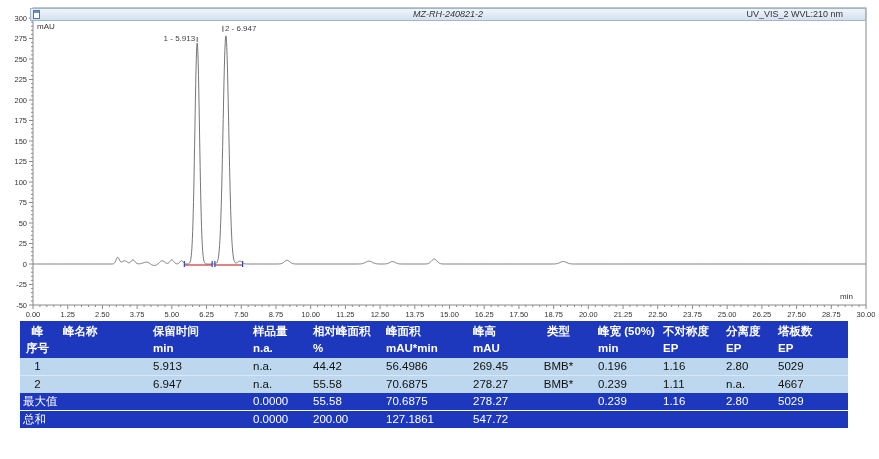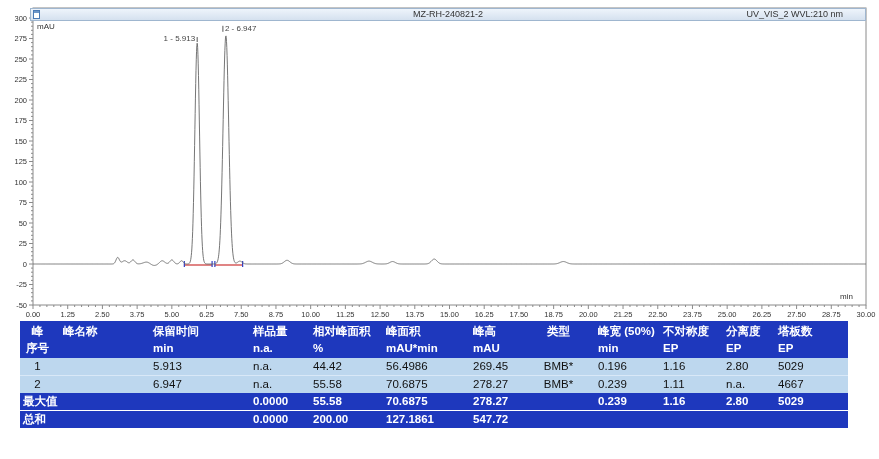--- a/index.html
+++ b/index.html
@@ -11,37 +11,37 @@
   #plot { position:absolute; left:0; top:0; }
 
   .titlebar { position:absolute; left:30px; top:8px; width:836px; height:13px;
               background:linear-gradient(var(--strip-bg-top,#eef4fb), var(--strip-bg-bot,#d5e1ef));
               border:1px solid #9fb6cf; display:flex; align-items:center;
               font-size:9px; line-height:11px; color:#222; }
   .doc-icon { width:7px; height:9px; background:#fff; border:1px solid #4a7ab5;
               margin:0 3px 0 2px; position:relative; flex:0 0 auto; z-index:2; }
   .doc-icon::after { content:''; position:absolute; left:0; top:0; width:100%; height:2px; background:#6c96c8; }
   .tb-title { white-space:nowrap; z-index:2; }
-  .tb-sample { position:absolute; left:0; right:0; text-align:center; z-index:1; color:#333; }
+  .tb-sample { position:absolute; left:0; right:0; text-align:center; z-index:1; color:#333;font-style:italic; }
   .tb-channel { margin-left:auto; padding-right:22px; white-space:nowrap; z-index:2; color:#333; }
 
   .axis-unit-y { position:absolute; left:37px; top:22px; font-size:8px; color:#333; }
   .axis-unit-x { position:absolute; left:840px; top:292px; font-size:8px; color:#333; }
 
   
   .results { margin:3px 0 0 20px; border-collapse:collapse; table-layout:fixed;
              font-size:11.5px; width:828px; }
   .results th, .results td { overflow:hidden; white-space:nowrap; padding:0 8px 0 3px; }
   .results thead th { background:var(--table-header-bg,#1e38bd); color:#fff; font-weight:bold;
                       vertical-align:top; height:37px; padding-top:2px; }
   .results thead th div { line-height:17px; }
   .results tbody td { background:var(--table-row-bg,#bdd7ee); color:#111; height:17px; line-height:17px; }
   .results tbody tr { border-bottom:1px solid #d9e8f7; }
   .results tbody tr:last-child { border-bottom:none; }
-  .results tfoot td { background:var(--table-header-bg,#1e38bd); color:#fff; font-weight:bold;
+  .results tfoot td { background:var(--table-header-bg,#1e38bd); color:#fff; font-weight:normal;
                       height:17px; line-height:17px; }
   .results tfoot tr + tr { border-top:1px solid rgba(255,255,255,.35); }
   .al { text-align:left; } .ar { text-align:left; } .ac { text-align:center; }
 </style>
 </head>
 <body>
 
 <div class="chart-wrap">
   <svg id="plot" width="879" height="318">
       <rect x="33" y="8" width="833" height="297" fill="#ffffff" stroke="#8a8a8a" stroke-width="1"></rect>

